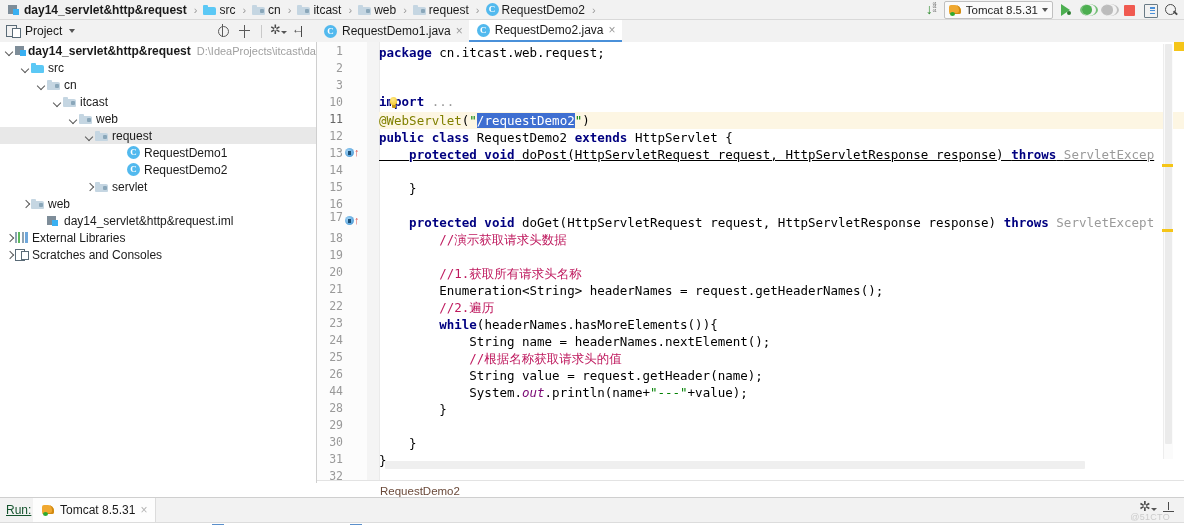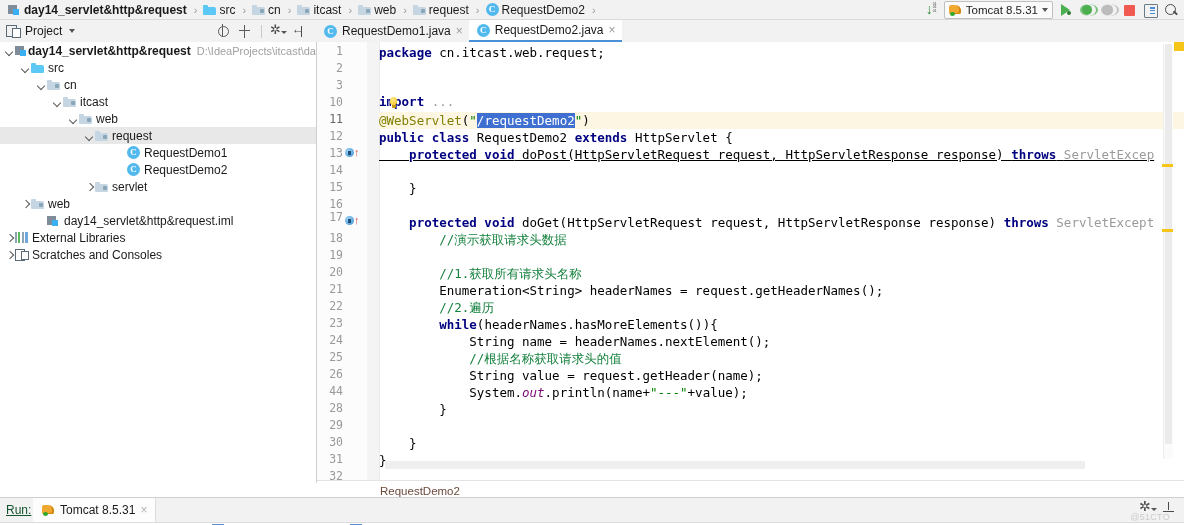--- a/index.html
+++ b/index.html
@@ -141,21 +141,21 @@
   .foldline{position:absolute;left:56px;width:1px;background:#d2d2d2;}
   .foldcap{position:absolute;left:53px;width:7px;height:4px;border-left:1px solid #d2d2d2;border-bottom:1px solid #d2d2d2;}
 
   .code{position:absolute;left:62px;top:0;width:805px;height:441px;overflow:hidden;
     font-family:"DejaVu Sans Mono","Liberation Mono",monospace;font-size:12.5px;}
   .cl{position:absolute;left:0;white-space:pre;line-height:17px;height:17px;color:#000;}
   .hlrow{position:absolute;left:0;width:805px;height:17px;background:#fdf6e3;}
   .kw{color:#000080;font-weight:bold;}
   .ann{color:#808000;}
   .str{color:#008000;}
-  .cmt{color:#15803d;}
+  .cmt{color:#be185d;}
   .gray{color:#9a9a9a;}
   .fld{color:#7a0874;font-style:italic;}
   .selstr{background:#3f6fd1;color:#ffffff;}
   .bulb{position:absolute;width:13px;height:13px;}
   .bulb:before{content:"";position:absolute;left:3px;top:0;width:7px;height:8px;border-radius:50% 50% 40% 40%;
     background:radial-gradient(circle at 40% 35%,#ffe98a,#f5c518);}
   .bulb:after{content:"";position:absolute;left:4.5px;top:8px;width:4px;height:3px;background:#c79a14;border-radius:0 0 1px 1px;}
 
   .vscroll{position:absolute;right:11px;top:2px;width:9px;height:415px;background:#fbfbfb;border-left:1px solid #ededed;}
   .vthumb{position:absolute;left:1px;top:0;width:7px;height:400px;background:#ebebeb;border-radius:1px;}

